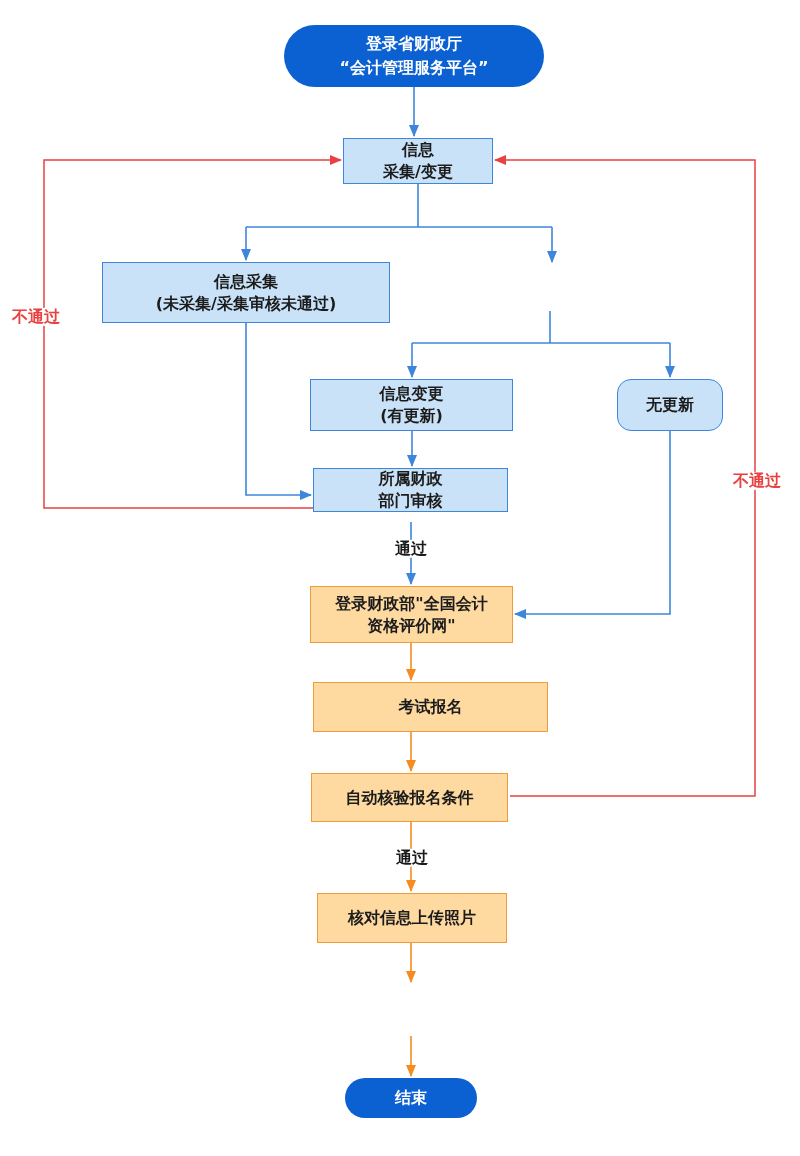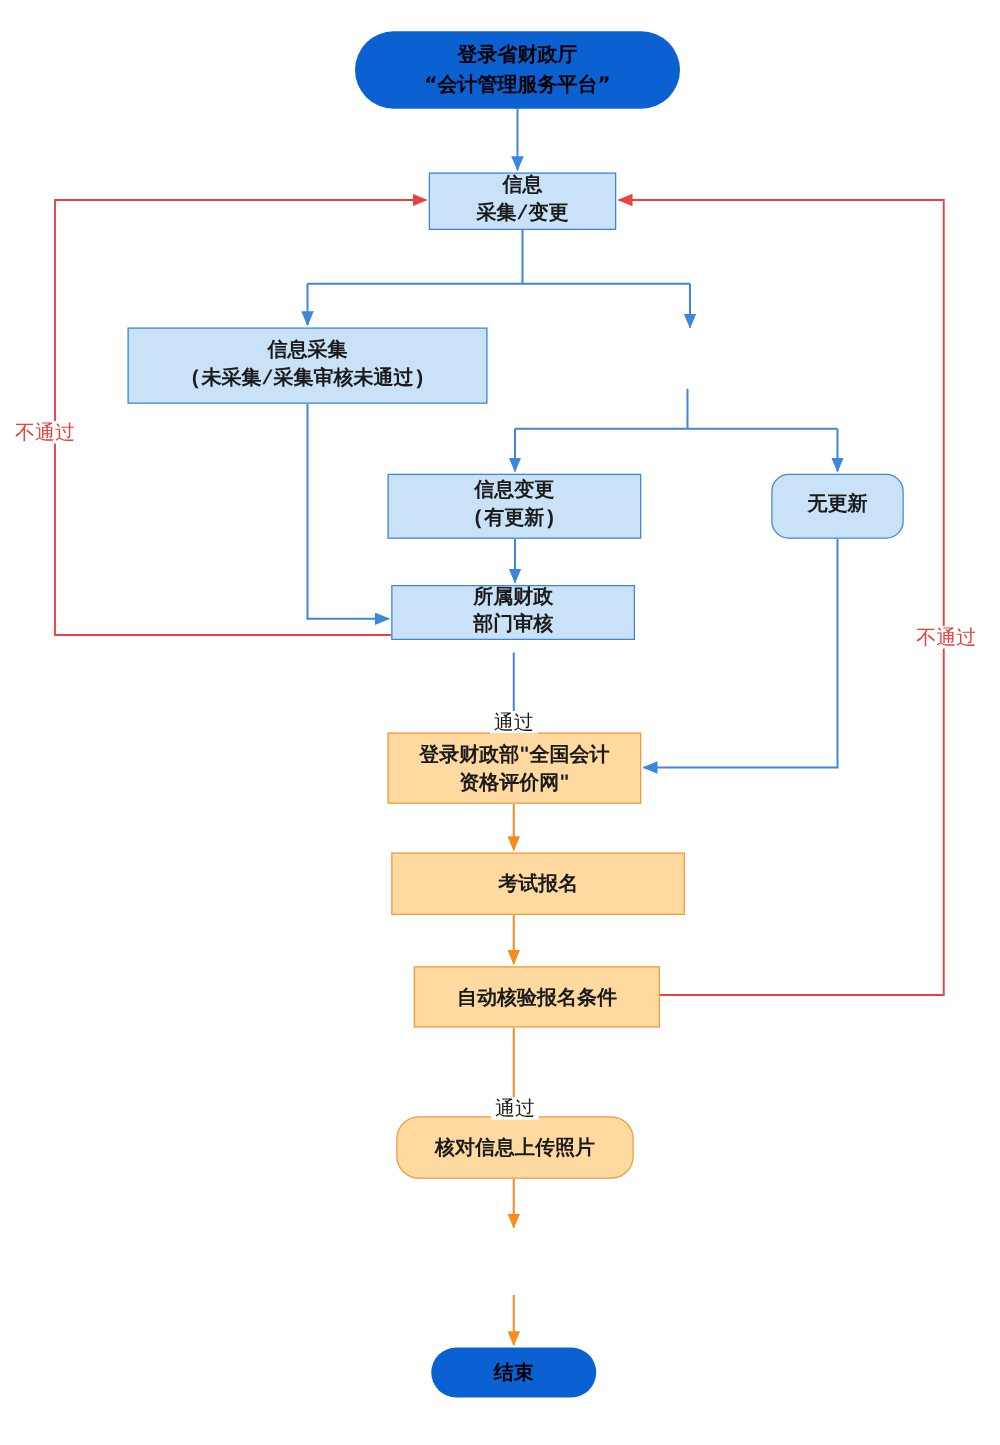--- a/index.html
+++ b/index.html
@@ -21,28 +21,27 @@
   .e-orange{stroke:var(--connector-orange);stroke-width:1.6;fill:none;}
   .e-red{stroke:var(--fail-red);stroke-width:1.5;fill:none;}
   .f-blue{fill:var(--connector-blue);}
   .f-orange{fill:var(--connector-orange);}
   .f-red{fill:var(--fail-red);}
   .node{
     position:absolute;display:flex;align-items:center;justify-content:center;
     text-align:center;white-space:pre-line;font-weight:bold;font-size:16px;
     line-height:1.35;color:var(--text-dark);box-sizing:border-box;
   }
-  .node.lblue{background:var(--light-blue-fill);border:1.6px solid var(--blue-border);font-family:Liberation Mono, monospace;}
+  .node.lblue{background:var(--light-blue-fill);border:1.6px solid var(--blue-border);}
   .node.orange{background:var(--orange-fill);border:1.6px solid var(--orange-border);}
-  .node.pill{background:var(--brand-blue);color:#000000;border:none;line-height:1.5;}
+  .node.pill{background:var(--brand-blue);color:#ffffff;border:none;line-height:1.5;}
   .edge-label{
     position:absolute;transform:translate(-50%,-50%);background:#ffffff;
-    font-weight:normal;font-size:16px;color:var(--text-dark);padding:0 3px;line-height:1.15;
+    font-weight:bold;font-size:16px;color:var(--text-dark);padding:0 3px;line-height:1.15;
     white-space:nowrap;
-    margin-top:29px;
   }
   .edge-label.fail{color:var(--fail-red);}
 </style>
 </head>
 <body>
 
 <div class="canvas">
 
   <svg class="edges" viewBox="0 0 800 1156" xmlns="http://www.w3.org/2000/svg">
     <defs>
@@ -103,23 +102,23 @@
   <div class="node lblue" style="left:617px;top:379px;width:106px;height:52px;border-radius:14px;">无更新</div>
 
   <div class="node lblue" style="left:313px;top:468px;width:195px;height:44px;">所属财政
 部门审核</div>
 
   <div class="node orange" style="left:310px;top:586px;width:203px;height:57px;">登录财政部"全国会计
 资格评价网"</div>
 
   <div class="node orange" style="left:313px;top:682px;width:235px;height:50px;">考试报名</div>
 
-  <div class="node orange" style="left:331px;top:773px;width:197px;height:49px;">自动核验报名条件</div>
+  <div class="node orange" style="left:311px;top:773px;width:197px;height:49px;">自动核验报名条件</div>
 
-  <div class="node orange" style="left:317px;top:893px;width:190px;height:50px;border-radius:18px;">核对信息上传照片</div>
+  <div class="node orange" style="left:317px;top:893px;width:190px;height:50px;">核对信息上传照片</div>
 
 
   <div class="node pill" style="left:345px;top:1078px;width:132px;height:40px;border-radius:27px;">结束</div>
 
   <div class="edge-label" style="left:411px;top:549px;">通过</div>
 
   <div class="edge-label" style="left:412px;top:858px;">通过</div>
 
   <div class="edge-label fail" style="left:36px;top:317px;">不通过</div>
 

